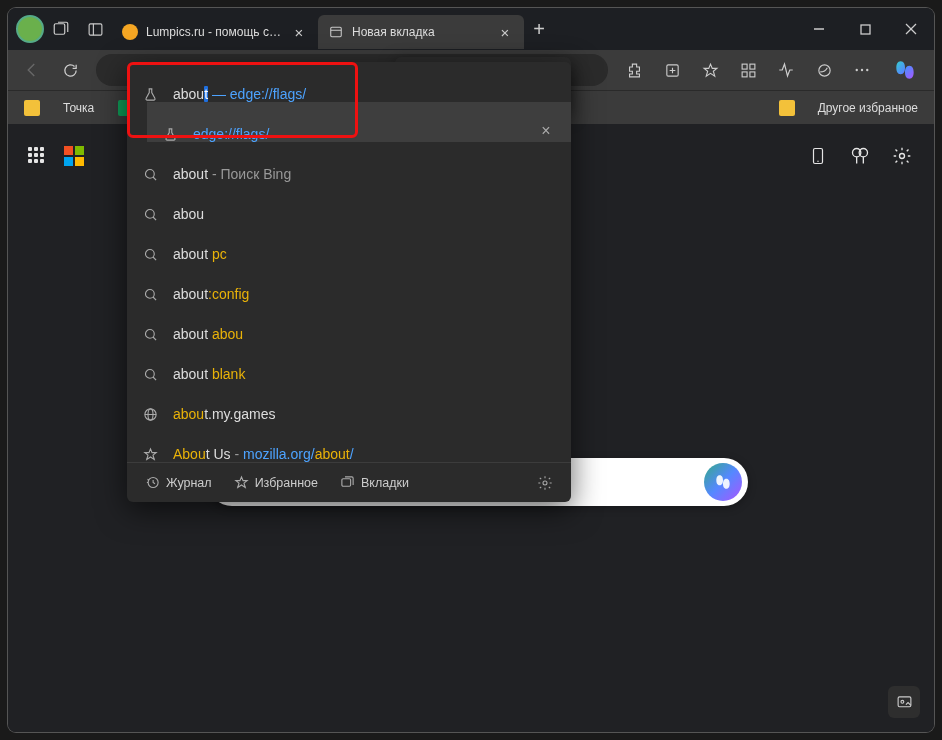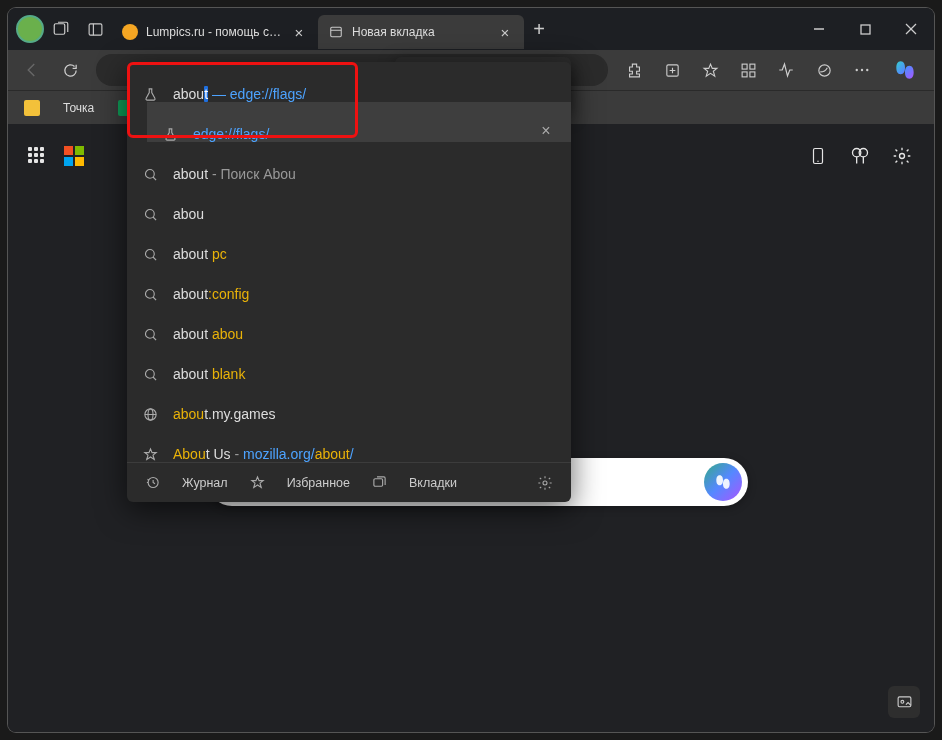--- a/index.html
+++ b/index.html
@@ -47,21 +47,21 @@
 
   
   .suggest { position:absolute; top:54px; left:119px; width:444px; background:#2b2b2b; border-radius:6px; overflow:hidden; box-shadow:0 8px 30px rgba(0,0,0,.6); z-index:20; }
   .addr-row{height:40px;display:flex;align-items:flex-end;padding:0 14px;gap:14px;color:#ddd;font-size:14px;}
   .addr-row.url-row{background:#2b2b2b;}
   .addr-row.highlighted{background:#3e3e3e;margin-left:20px;}
   .addr-row .ico{width:18px;display:flex;justify-content:center;color:#aaa;font-size:15px;}
   .addr-row .txt{flex:1;white-space:nowrap;overflow:hidden;font-size:14px;}
   .addr-row .rm{width:22px;height:22px;display:flex;align-items:center;justify-content:center;color:#aaa;border-radius:3px;font-size:16px;}
   .suggest-footer{height:40px;border-top:1px solid #3c3c3c;display:flex;align-items:center;padding:0 10px;gap:8px;}
-  .sf-item{display:flex;align-items:center;gap:22px;color:#ccc;font-size:12.5px;padding:4px 8px;border-radius:4px;cursor:pointer;}
+  .sf-item{display:flex;align-items:center;gap:6px;color:#ccc;font-size:12.5px;padding:4px 8px;border-radius:4px;cursor:pointer;}
   .sf-item .i{font-size:14px;color:#aaa;}
   .hl-box{position:absolute;top:54px;left:119px;width:231px;height:76px;border:3px solid #e11;border-radius:6px;z-index:21;pointer-events:none;}
   .urlpart{color:#ddd}.selpart{background:#1f6fde;color:#fff;border-radius:1px;}.aftersel{color:#4da3ff;}
   .blue{color:#4da3ff}.bold{font-weight:400;color:#eab308}
   .grey{color:#999}
 
   
   .tabpreview{position:absolute; top:49px; left:387px; width:176px; background:#2b2b2b; border-radius:6px; padding:10px 12px 14px; box-shadow:0 4px 16px rgba(0,0,0,.5); z-index:15; font-size:12px;}
   .tabpreview .t{color:#888;margin-bottom:4px;}
   .tabpreview .u{color:#777;}
@@ -209,20 +209,24 @@
         <span class="ficon" style="background:#f5a623;border-radius:50%"></span>
       </div>
     <div class="bm">
         <span class="ficon" style="background:#60b45a"></span>
       </div>
     <div class="bm">
         <span class="ficon" style="background:#f5a623;border-radius:50%"></span>
         <span>Lumpics.ru - помо...</span>
       </div>
     <div class="spacer"></div>
+    <div class="bm">
+        <span class="ficon" style="background:#f3c13a"></span>
+        <span>Другое избранное</span>
+      </div>
   </div>
 
   <div class="content">
     <div class="ct-toolbar">
       <div class="apps">
           <span></span>
           <span></span>
           <span></span>
           <span></span>
           <span></span>
@@ -300,21 +304,21 @@
     <span class="txt"><span class="blue">edge://flags/</span></span>
     <span class="rm">×</span>
         </div>
         <div class="addr-row">
           <span class="ico">
             <svg width="15" height="15" viewBox="0 0 24 24" fill="none" stroke="#aaa" stroke-width="1.8">
               <circle cx="11" cy="11" r="7"></circle>
               <line x1="21" y1="21" x2="16" y2="16"></line>
             </svg>
           </span>
-    <span class="txt"><span class="urlpart">about</span> <span class="grey">- Поиск Abou</span></span>
+    <span class="txt"><span class="urlpart">about</span> <span class="grey">- Поиск Bing</span></span>
     </div>
         <div class="addr-row">
           <span class="ico">
             <svg width="15" height="15" viewBox="0 0 24 24" fill="none" stroke="#aaa" stroke-width="1.8">
               <circle cx="11" cy="11" r="7"></circle>
               <line x1="21" y1="21" x2="16" y2="16"></line>
             </svg>
           </span>
     <span class="txt"><span class="urlpart">abou</span></span>
     </div>

